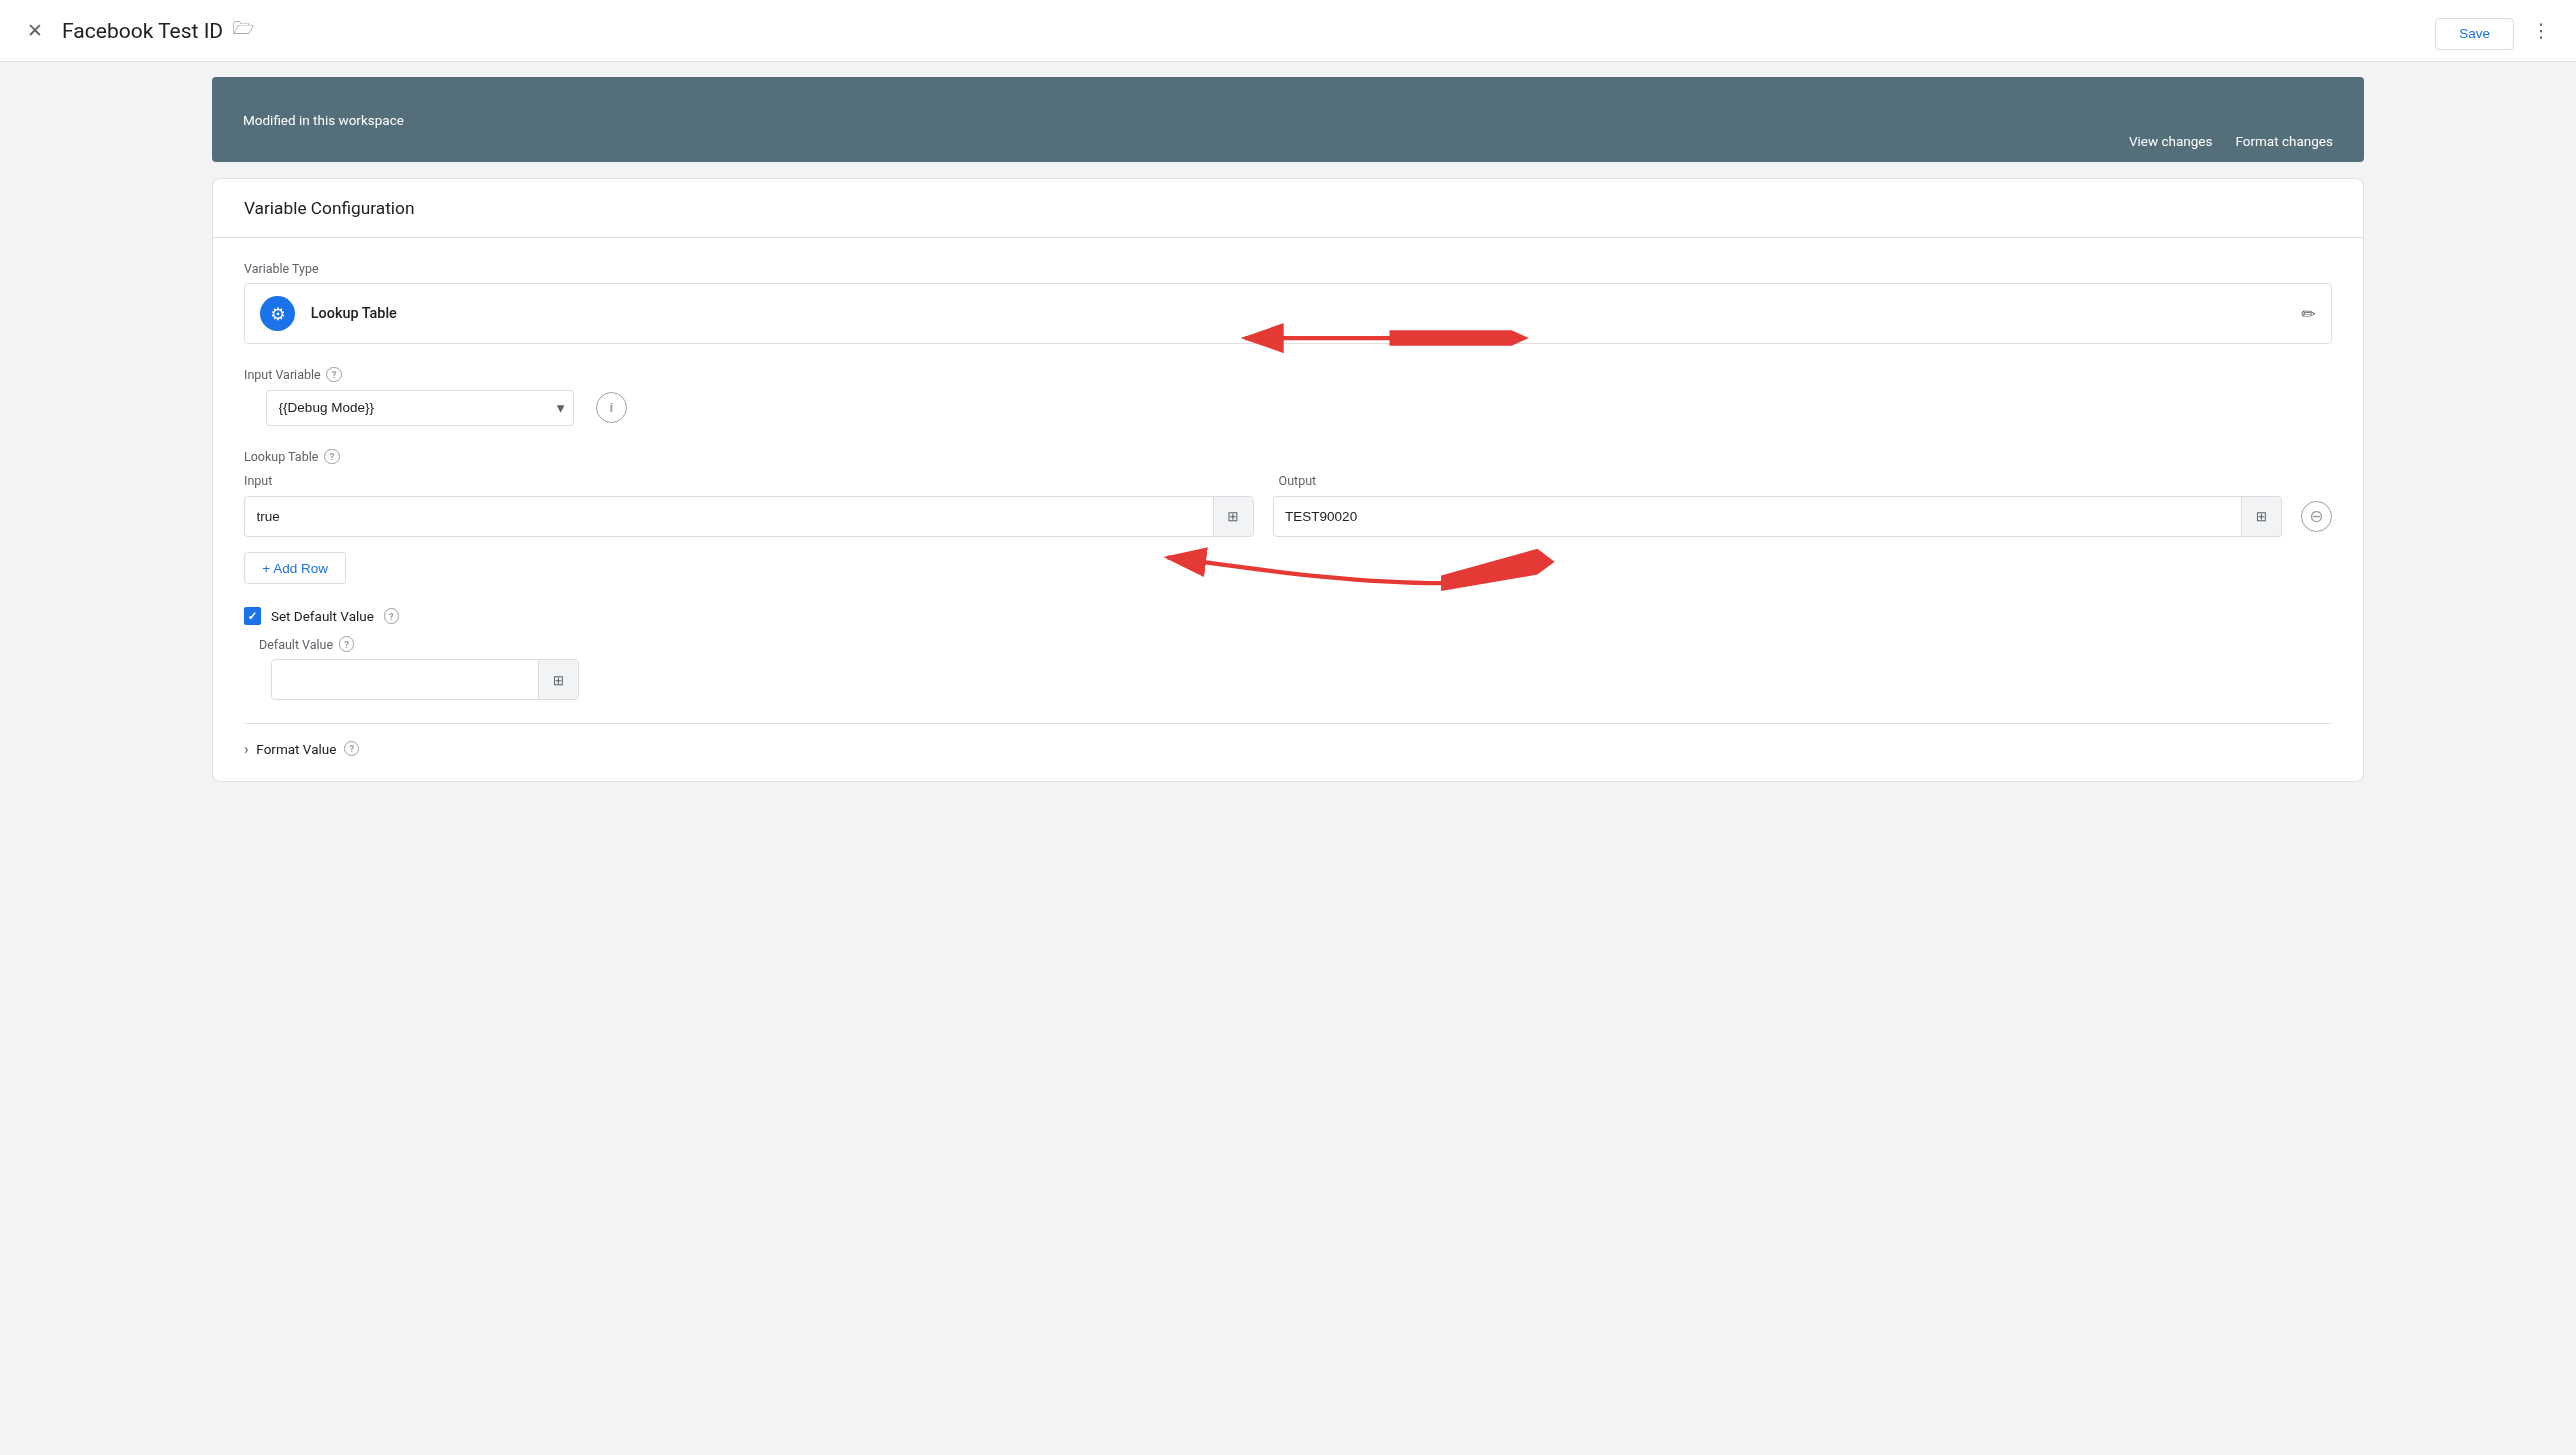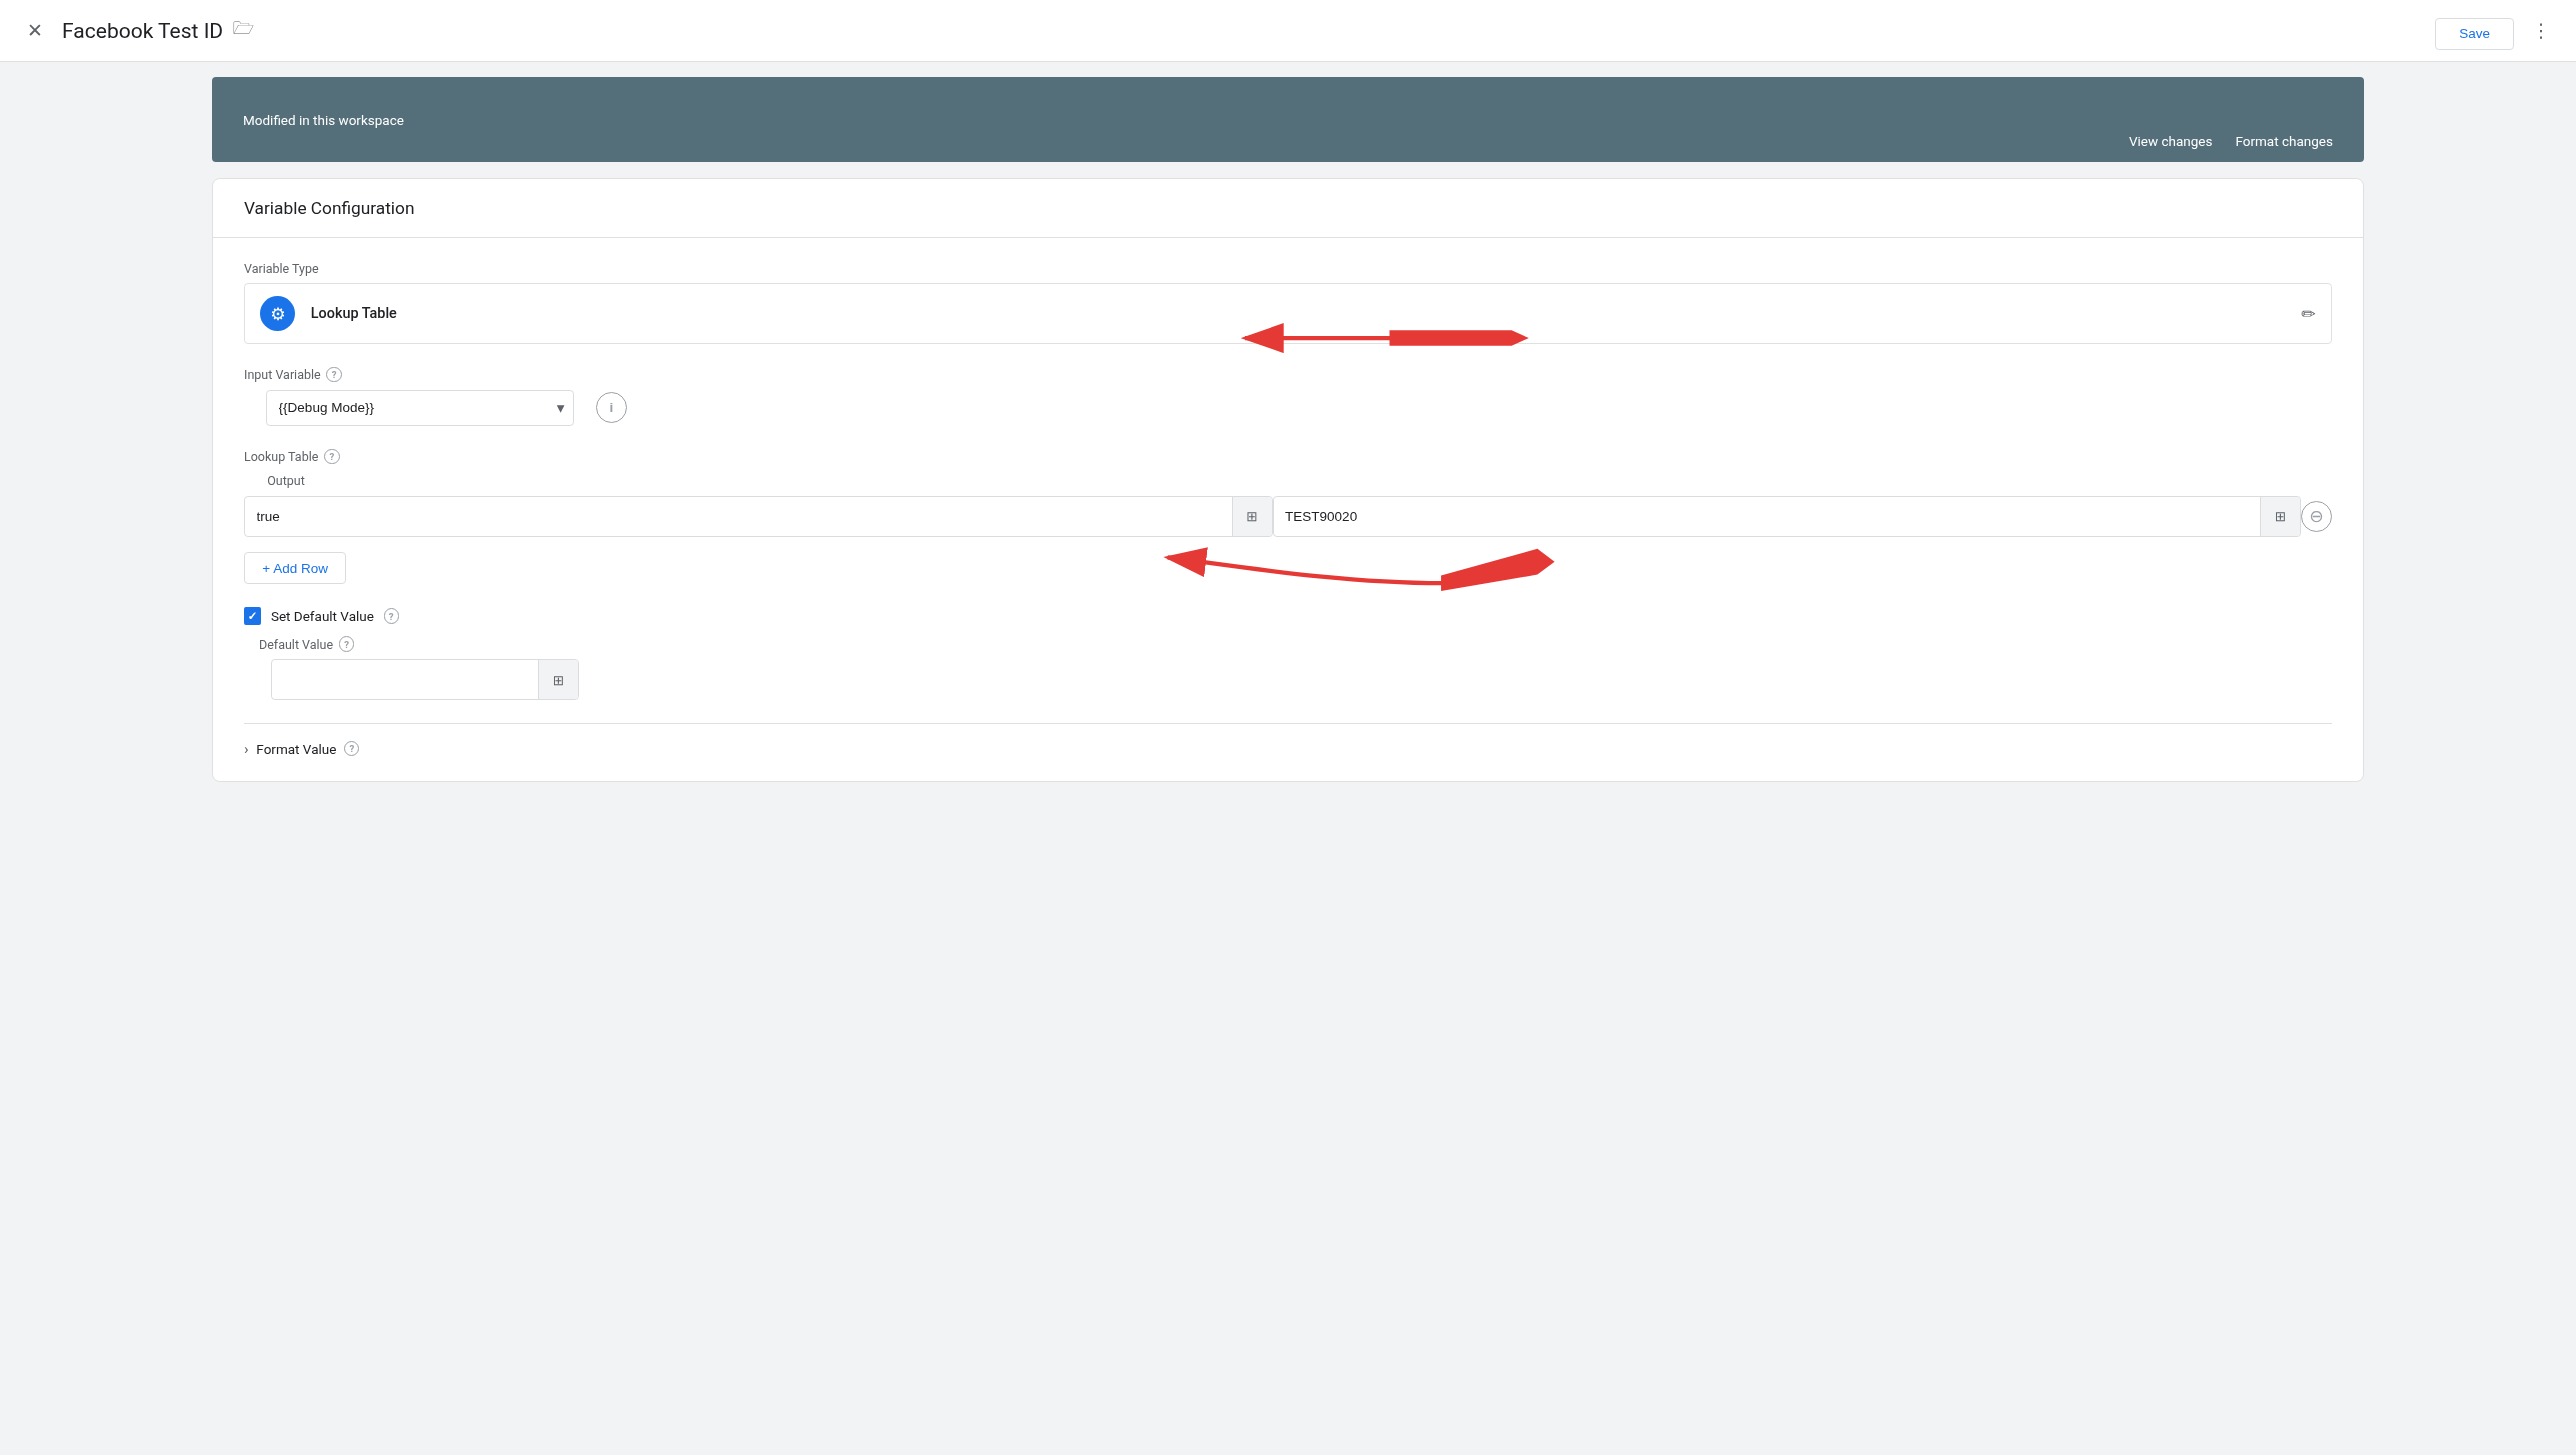--- a/index.html
+++ b/index.html
@@ -262,21 +262,21 @@
     .lookup-col-header {
       font-size: 12.5px;
       color: #5f6368;
     }
     .lookup-col-input { flex: 1; }
     .lookup-col-output { flex: 1; }
 
     .lookup-row {
       display: flex;
       align-items: center;
-      gap: 0;
+      gap: 19px;
       margin-bottom: 7.7px;
     }
     .lookup-input-field {
       flex: 1;
       display: flex;
       align-items: center;
       border: 1px solid #dadce0;
       border-radius: 3.9px;
       overflow: hidden;
     }
@@ -501,20 +501,23 @@
           </button>
         </div>
       </div>
 
       <div class="lookup-table-section">
         <div class="label-row">
           <span>Lookup Table</span>
           <span class="help-icon">?</span>
         </div>
         <div class="lookup-cols">
+          <div class="lookup-col-input">
+            <span class="lookup-col-header">Input</span>
+          </div>
           <div style="width:11.6px;"></div>
           <div class="lookup-col-output">
             <span class="lookup-col-header">Output</span>
           </div>
           <div style="width:42px;"></div>
         </div>
 
         
         <div class="lookup-row">
           <div class="lookup-input-field">

